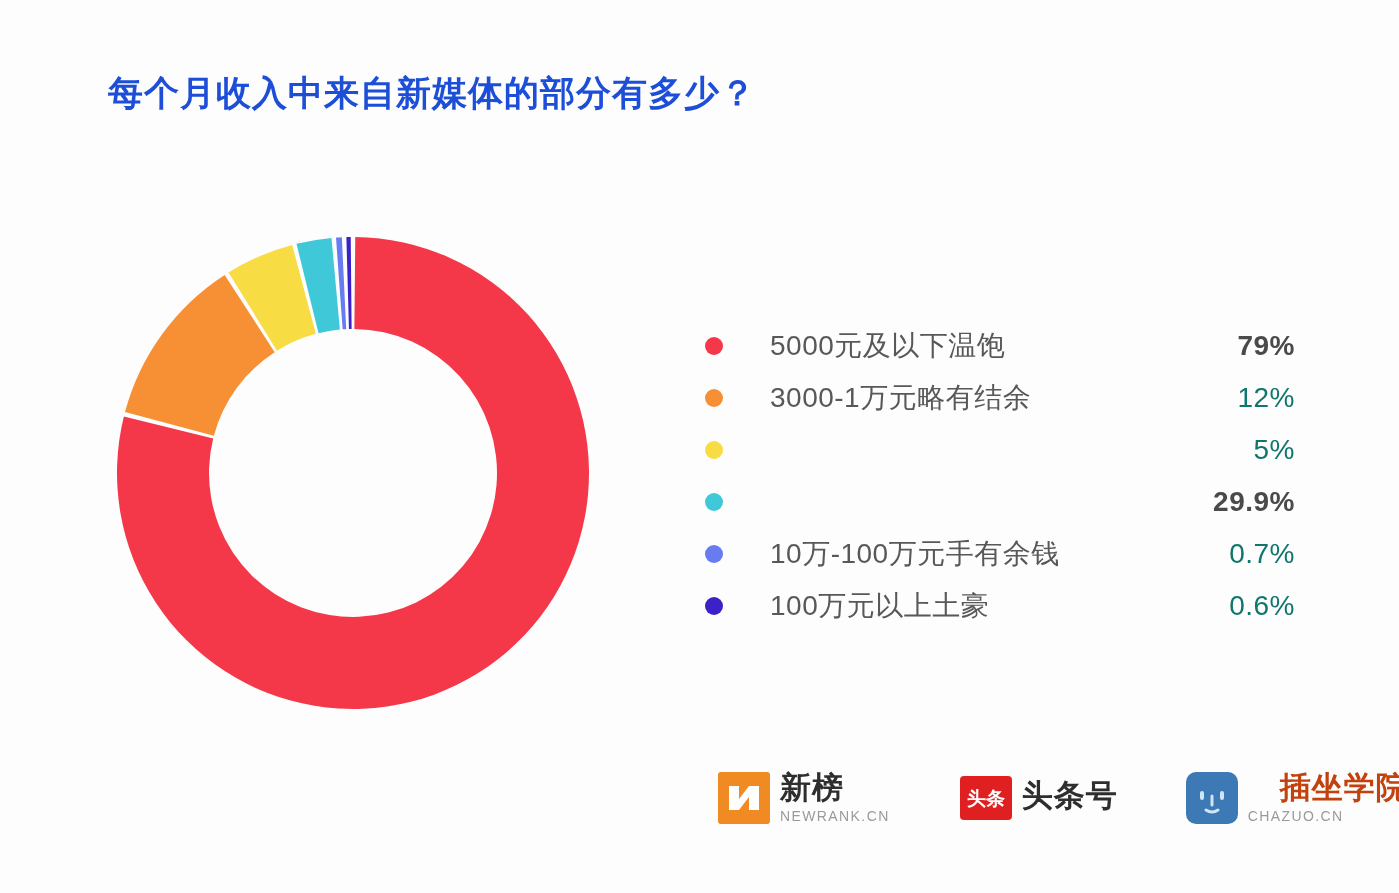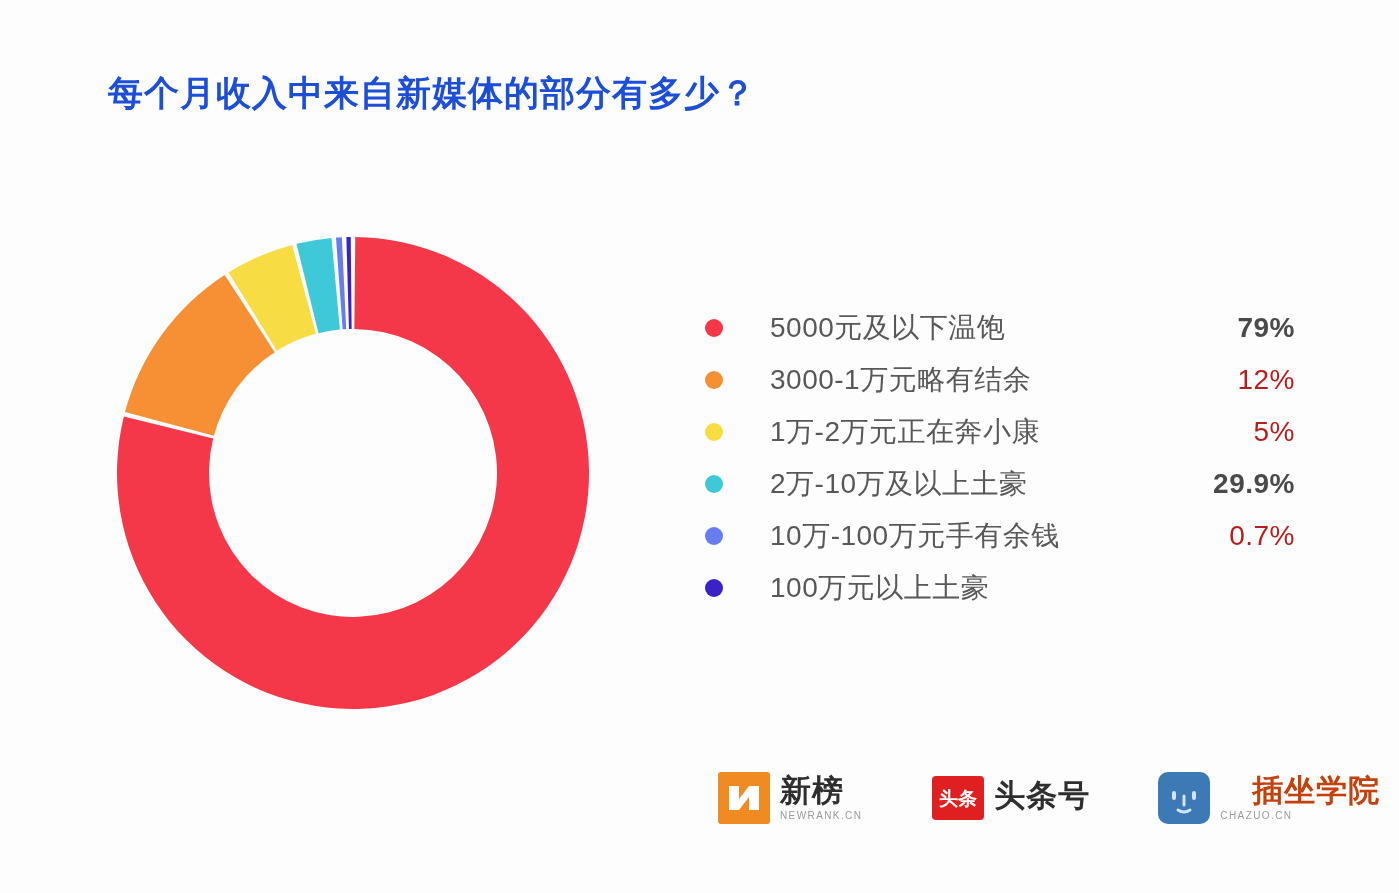--- a/index.html
+++ b/index.html
@@ -43,21 +43,21 @@
   .donut-svg {
     display: block;
     width: 476px;
     height: 476px;
   }
 
   
   .legend {
     position: absolute;
     left: 705px;
-    top: 302px;
+    top: 320px;
     width: 600px;
   }
   .legend-row {
     position: relative;
     height: 52px;
     display: flex;
     align-items: center;
   }
   .legend-dot {
     width: 18px;
@@ -72,21 +72,21 @@
     color: #585858;
     white-space: nowrap;
     letter-spacing: 0.5px;
   }
   .legend-value {
     position: absolute;
     left: 420px;
     width: 170px;
     text-align: right;
     font-size: 28px;
-    color: #b91c1c;
+    color: #0f766e;
     letter-spacing: 0.5px;
   }
   .legend-value.strong {
     font-weight: bold;
     color: #4a4a4a;
     text-align: right;
   }
 
   
   .footer-logos {
@@ -117,21 +117,21 @@
   .logo-cn {
     font-size: 31px;
     font-weight: bold;
     color: #2e2e2e;
     line-height: 1.05;
     letter-spacing: 1px;
     white-space: nowrap;
   }
   .logo-cn.blue { color: #c2410c; margin-left: 32px; }
   .logo-sub {
-    font-size: 10px;
+    font-size: 14px;
     color: #9a9a9a;
     letter-spacing: 1.4px;
     margin-top: 3px;
     white-space: nowrap;
   }
   .logo-sub.hidden-sub { visibility: hidden; }
 </style>
 </head>
 <body>
 
@@ -158,36 +158,35 @@
         <span class="legend-label">5000元及以下温饱</span>
         <span class="legend-value strong">79%</span>
       </div>
       <div class="legend-row">
         <span class="legend-dot" style="background: rgb(247, 144, 53);"></span>
         <span class="legend-label">3000-1万元略有结余</span>
         <span class="legend-value">12%</span>
       </div>
       <div class="legend-row">
         <span class="legend-dot" style="background: rgb(248, 220, 68);"></span>
-        <span class="legend-label">1万-2万元正在奔小康</span>
         <span class="legend-value">5%</span>
       </div>
       <div class="legend-row">
         <span class="legend-dot" style="background: rgb(63, 201, 216);"></span>
-        <span class="legend-label">2万-10万及以上土豪</span>
         <span class="legend-value strong">29.9%</span>
       </div>
       <div class="legend-row">
         <span class="legend-dot" style="background: rgb(102, 124, 240);"></span>
         <span class="legend-label">10万-100万元手有余钱</span>
         <span class="legend-value">0.7%</span>
       </div>
       <div class="legend-row">
         <span class="legend-dot" style="background: rgb(59, 34, 200);"></span>
         <span class="legend-label">100万元以上土豪</span>
+        <span class="legend-value">0.6%</span>
       </div>
     </div>
 
   <div class="footer-logos">
 
     <div class="logo-block">
       <svg class="logo-mark" width="52" height="52" viewBox="0 0 52 52">
         <rect x="0" y="0" width="52" height="52" rx="3" fill="#f08a22"></rect>
         <path d="M11 38 L11 14 L21 14 L21 27 L31 14 L41 14 L41 38 L31 38 L31 25 L21 38 Z" fill="#ffffff"></path>
         <path d="M16 14 L25 14 L16 38 L11 38 Z" fill="#f08a22" opacity="0.0"></path>

